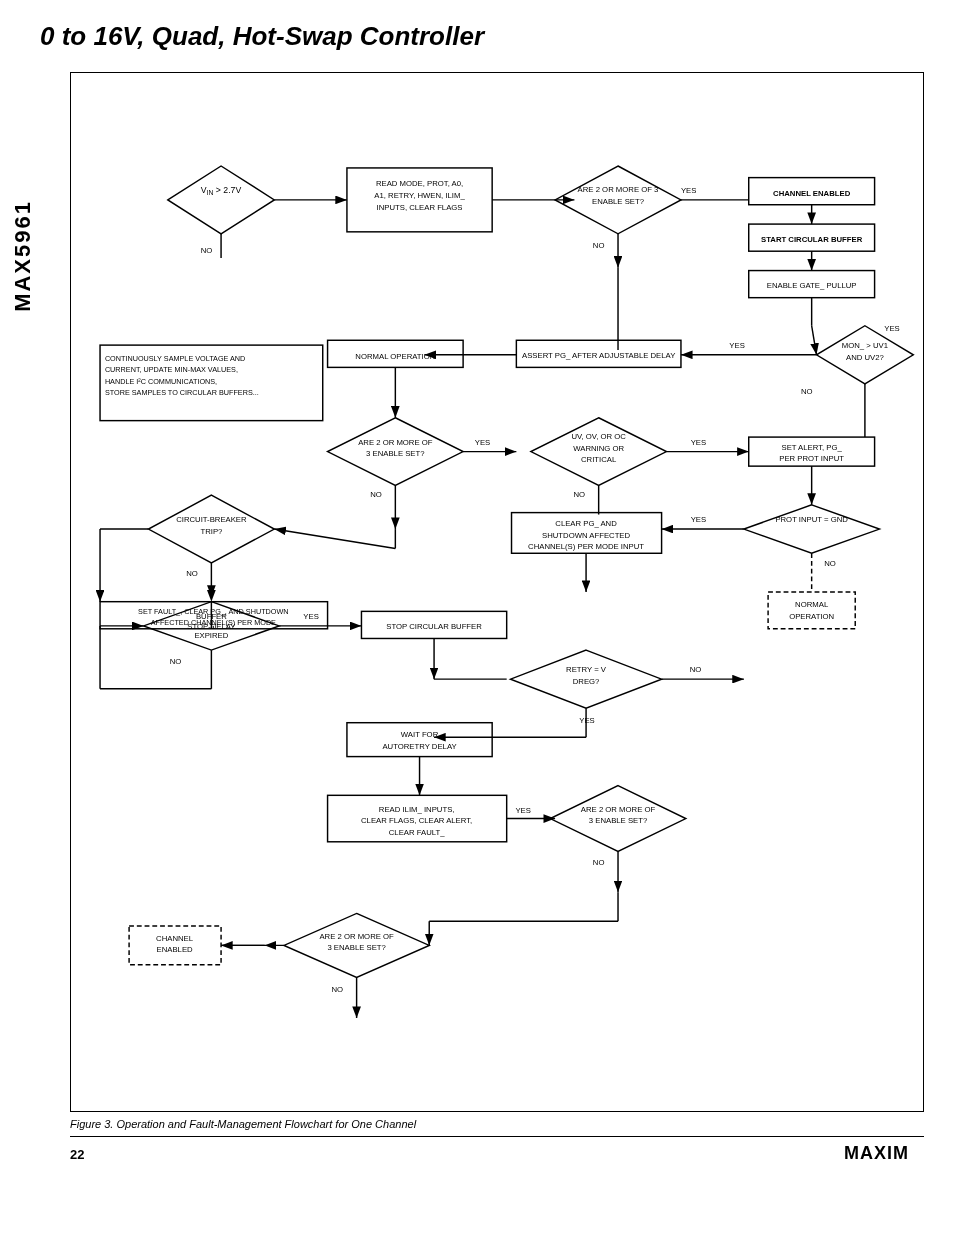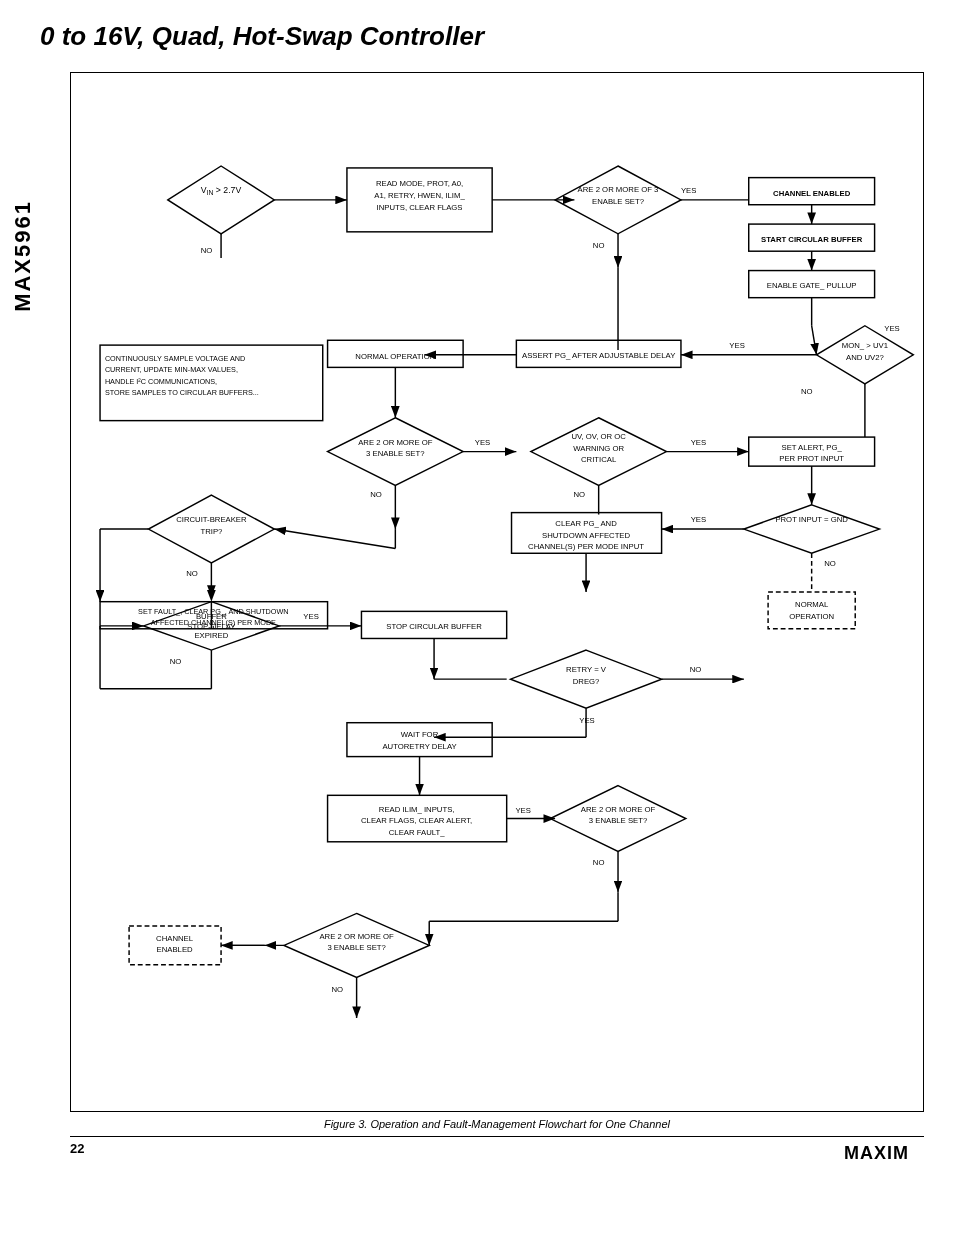--- a/index.html
+++ b/index.html
@@ -58,26 +58,26 @@
       width: 100%;
       height: 100%;
     }
 
     .caption {
       font-size: 11px;
       color: #000;
       margin-top: 6px;
       margin-left: 40px;
       font-style: italic;
-      text-align: center;
     }
 
     .footer-bar {
       display: flex;
       justify-content: space-between;
+      align-items: center;
       margin-top: 6px;
       margin-left: 40px;
       border-top: 1px solid #000;
       padding-top: 4px;
     }
 
     .page-number {
       font-size: 13px;
       font-weight: bold;
     }

